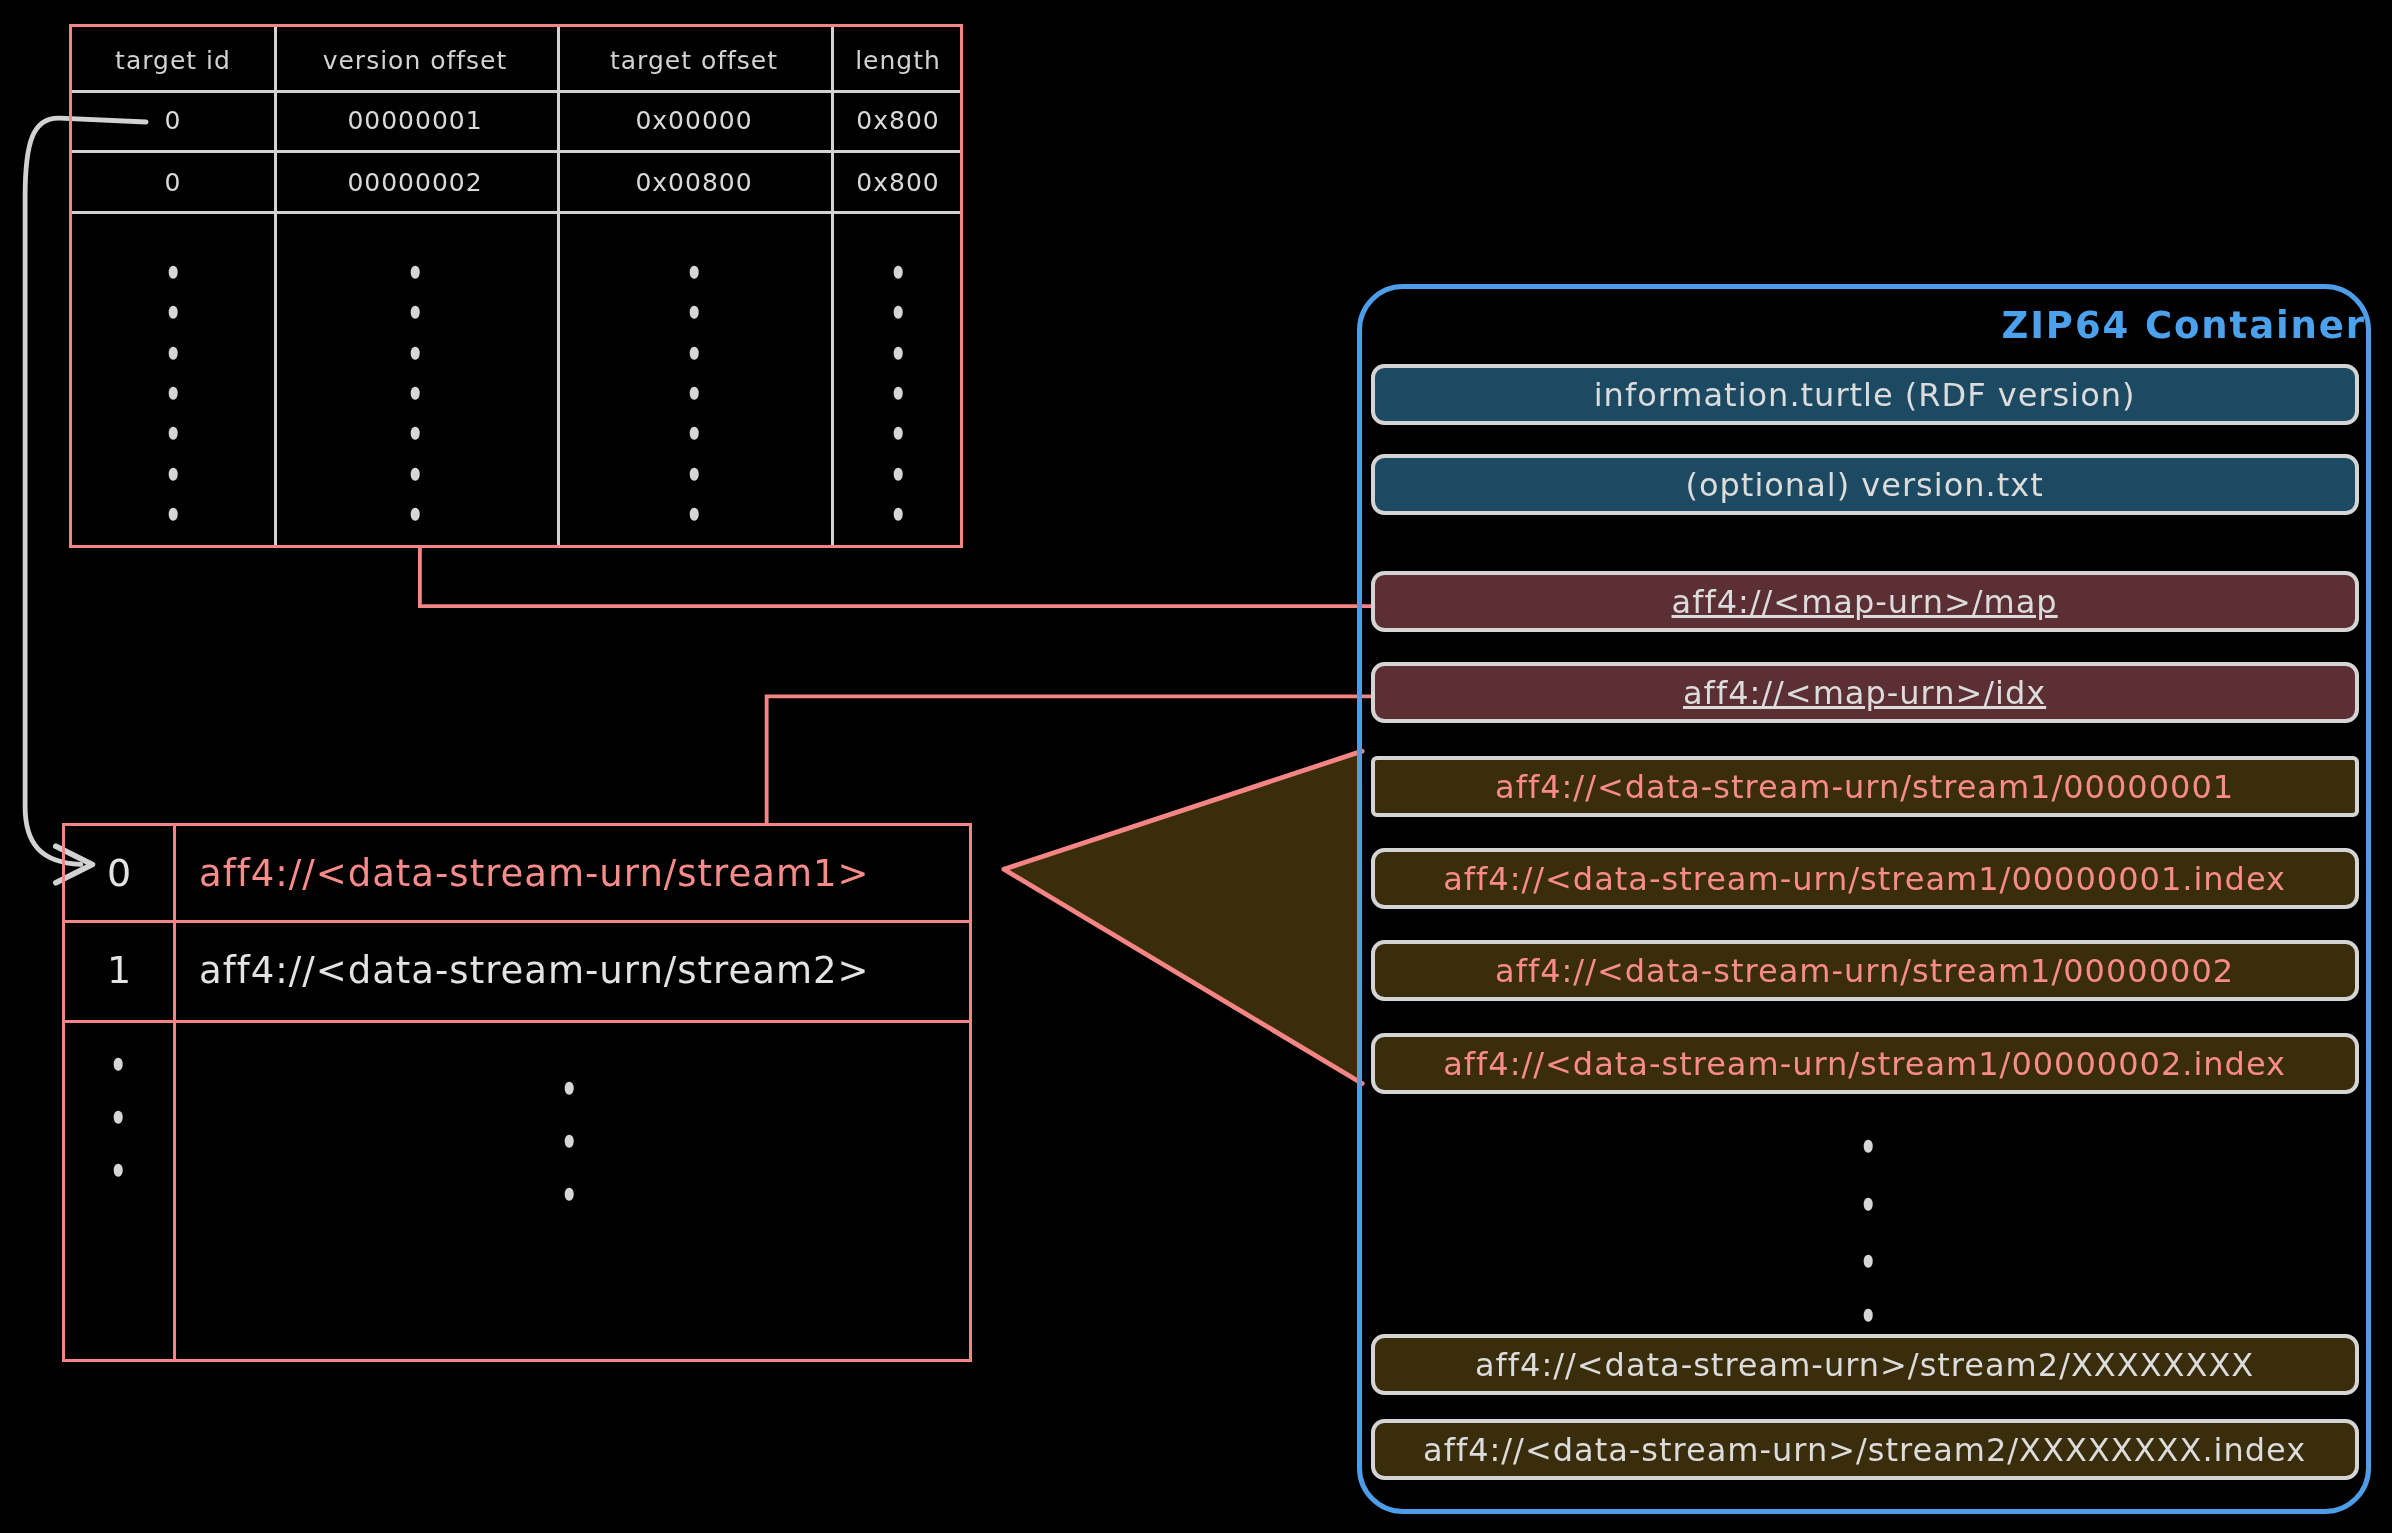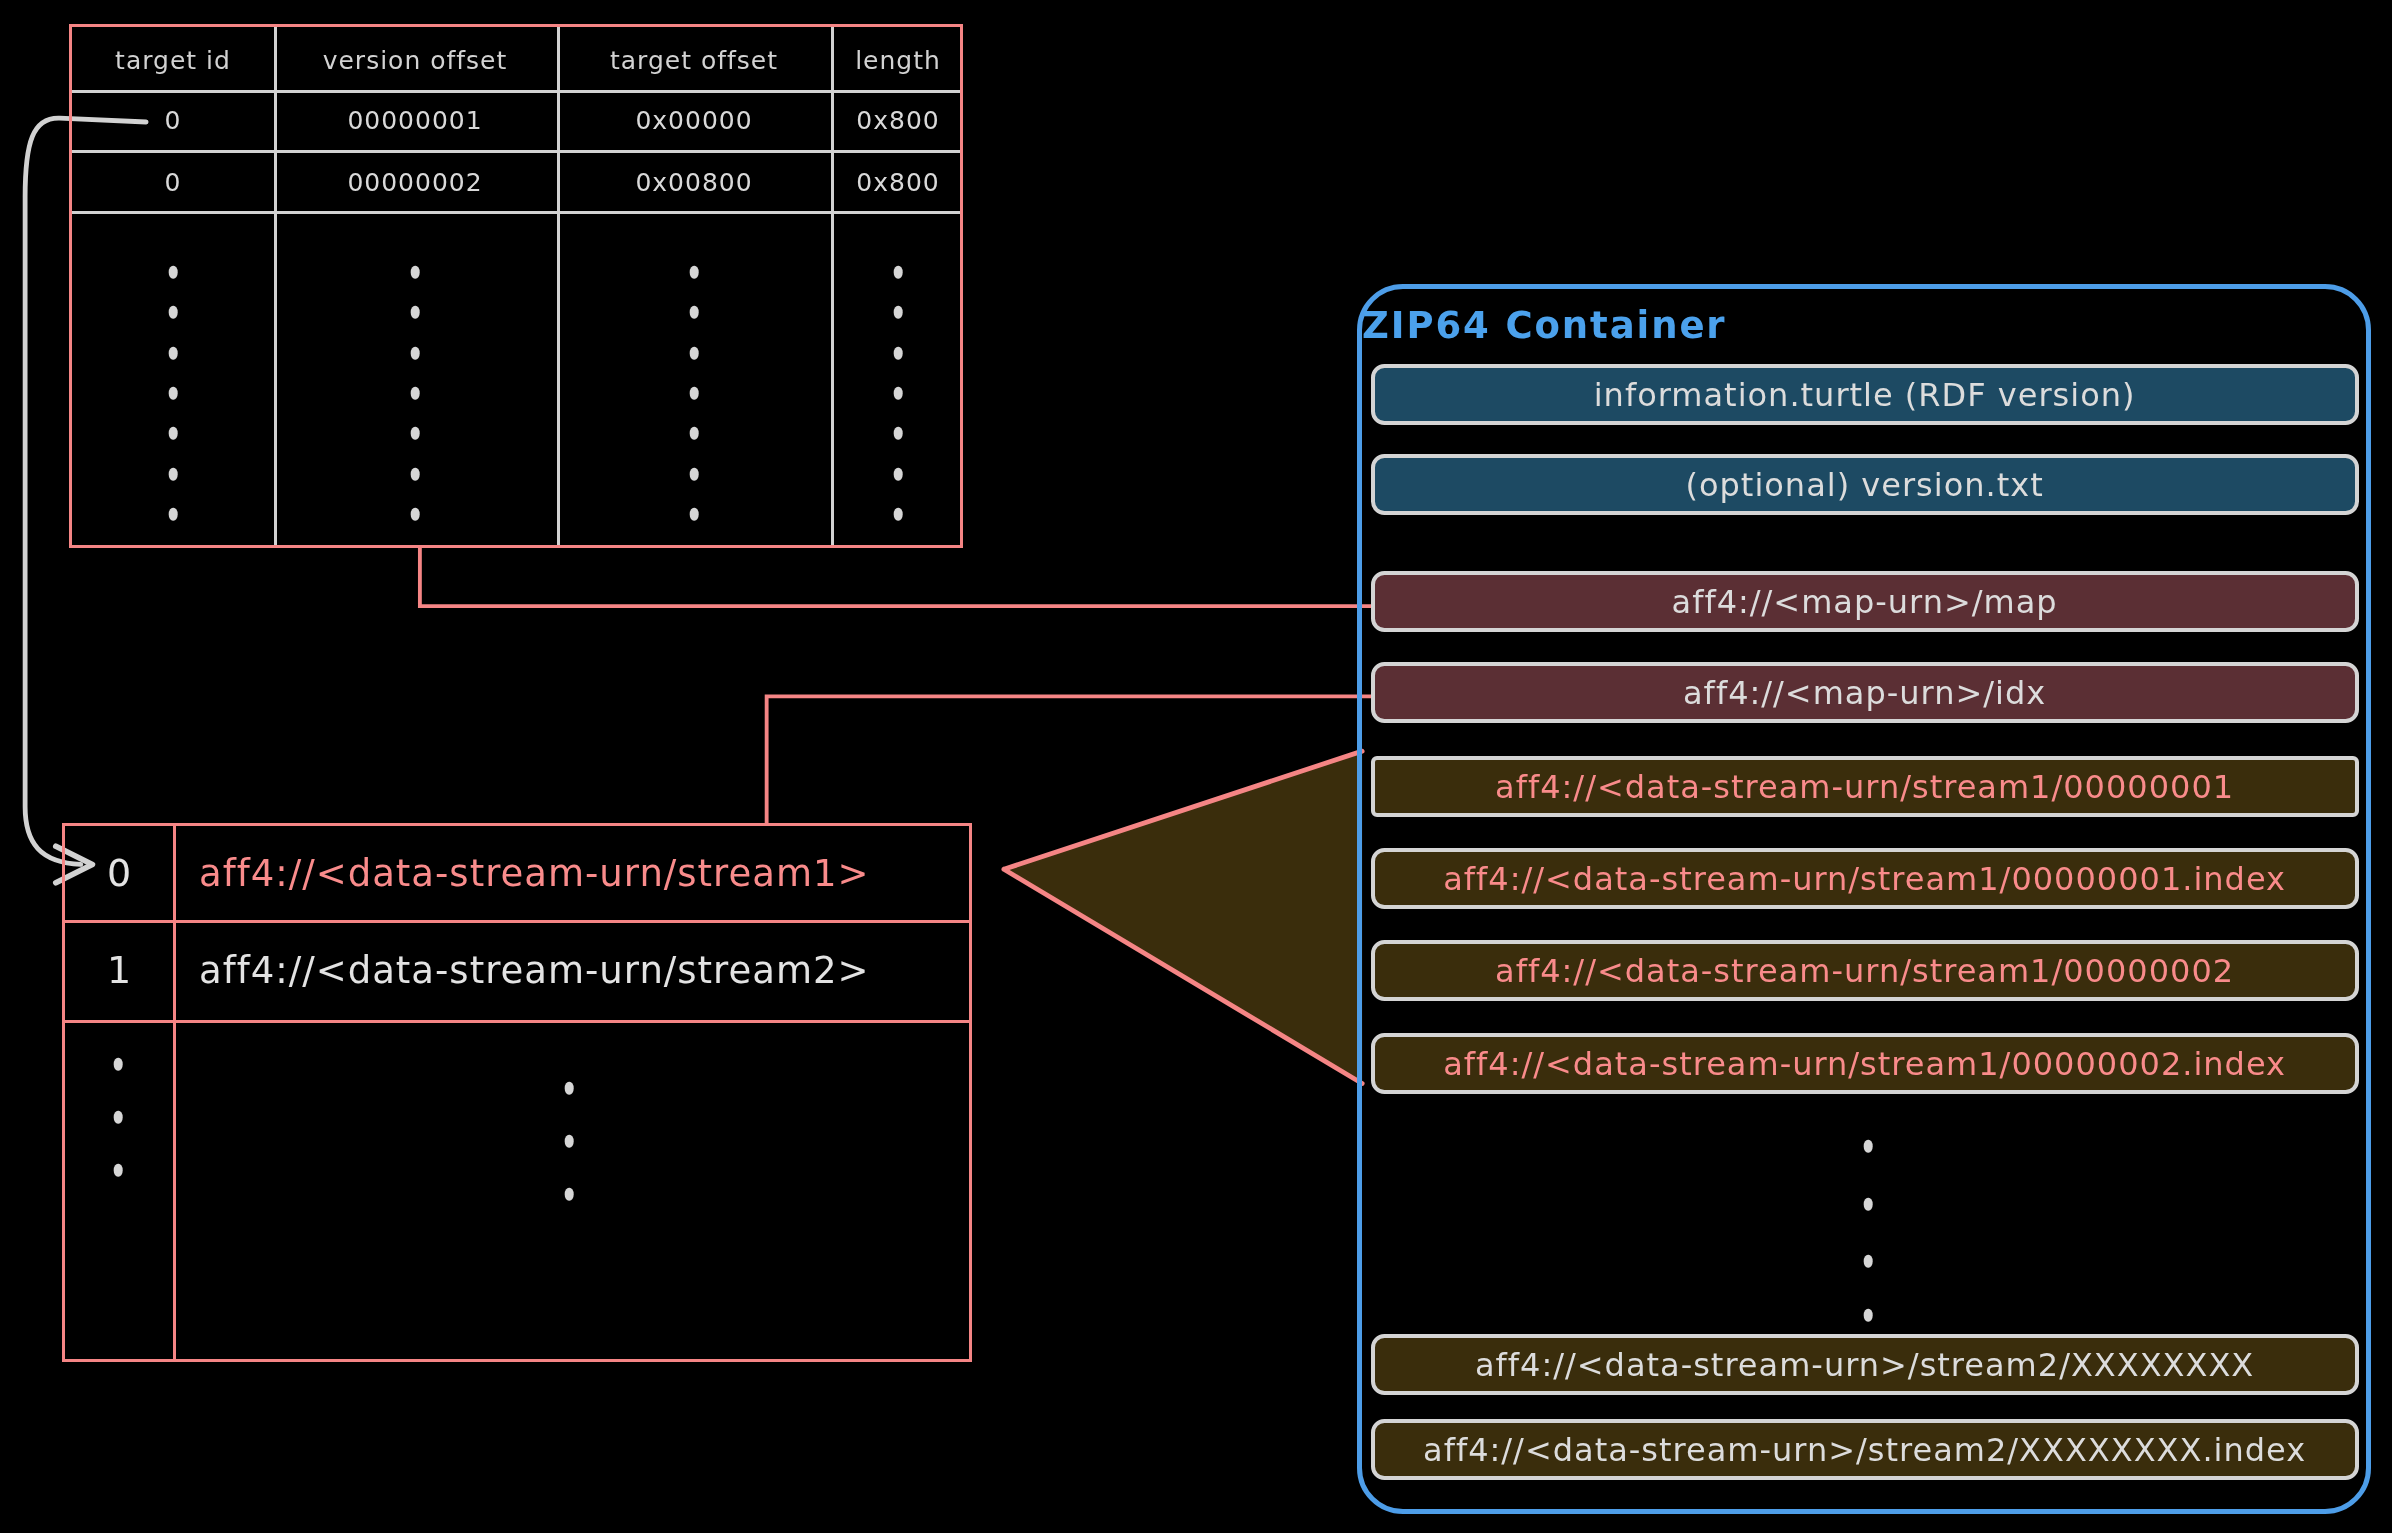--- a/index.html
+++ b/index.html
@@ -27,27 +27,27 @@
   .ds-urn{position:absolute;transform:translate(0,-50%);font-size:37px;
     letter-spacing:1px;white-space:nowrap;}
   .ds-urn.pink{color:#f98b8b;}
   .ds-urn.light{color:#e3e3e3;}
 
   
   .aff4-label{position:absolute;left:1357px;top:200px;width:1014px;text-align:center;
     color:#d8d8d8;font-size:42px;letter-spacing:3.8px;z-index:2;}
   .zip-container{position:absolute;left:1357px;top:284px;width:1014px;height:1230px;
     border:5.8px solid #4d9de8;border-radius:46px;z-index:2;box-sizing:border-box;}
-  .zip-title{position:absolute;left:0;right:0;top:15.4px;text-align:left;
+  .zip-title{position:absolute;left:0;right:0;top:15.4px;text-align:right;
     color:#4ba1ec;font-size:37px;font-weight:bold;letter-spacing:1.9px;}
   .zip-row{position:absolute;left:8.6px;width:988px;height:61px;border:4.8px solid #d4d4d4;
     border-radius:13.4px;box-sizing:border-box;display:flex;align-items:center;
     justify-content:center;font-size:32px;letter-spacing:1px;white-space:nowrap;}
   .zip-row.kind-metadata{background:#1d4a63;color:#dcdcdc;}
-  .zip-row.kind-map{background:#5b2f34;color:#dcdcdc;}
+  .zip-row.kind-map{background:#5b2f34;color:#dcdcdc;text-decoration:underline;}
   .zip-row.kind-stream1{background:#3a2d0c;color:#f98b8b;}
   .zip-row.kind-stream2{background:#3a2d0c;color:#dcdcdc;}
 
   
   .dot{position:absolute;width:8.6px;height:12.5px;border-radius:50%;background:#d6d6d6;
     transform:translate(-50%,-50%);}
 </style>
 </head>
 <body>
 

